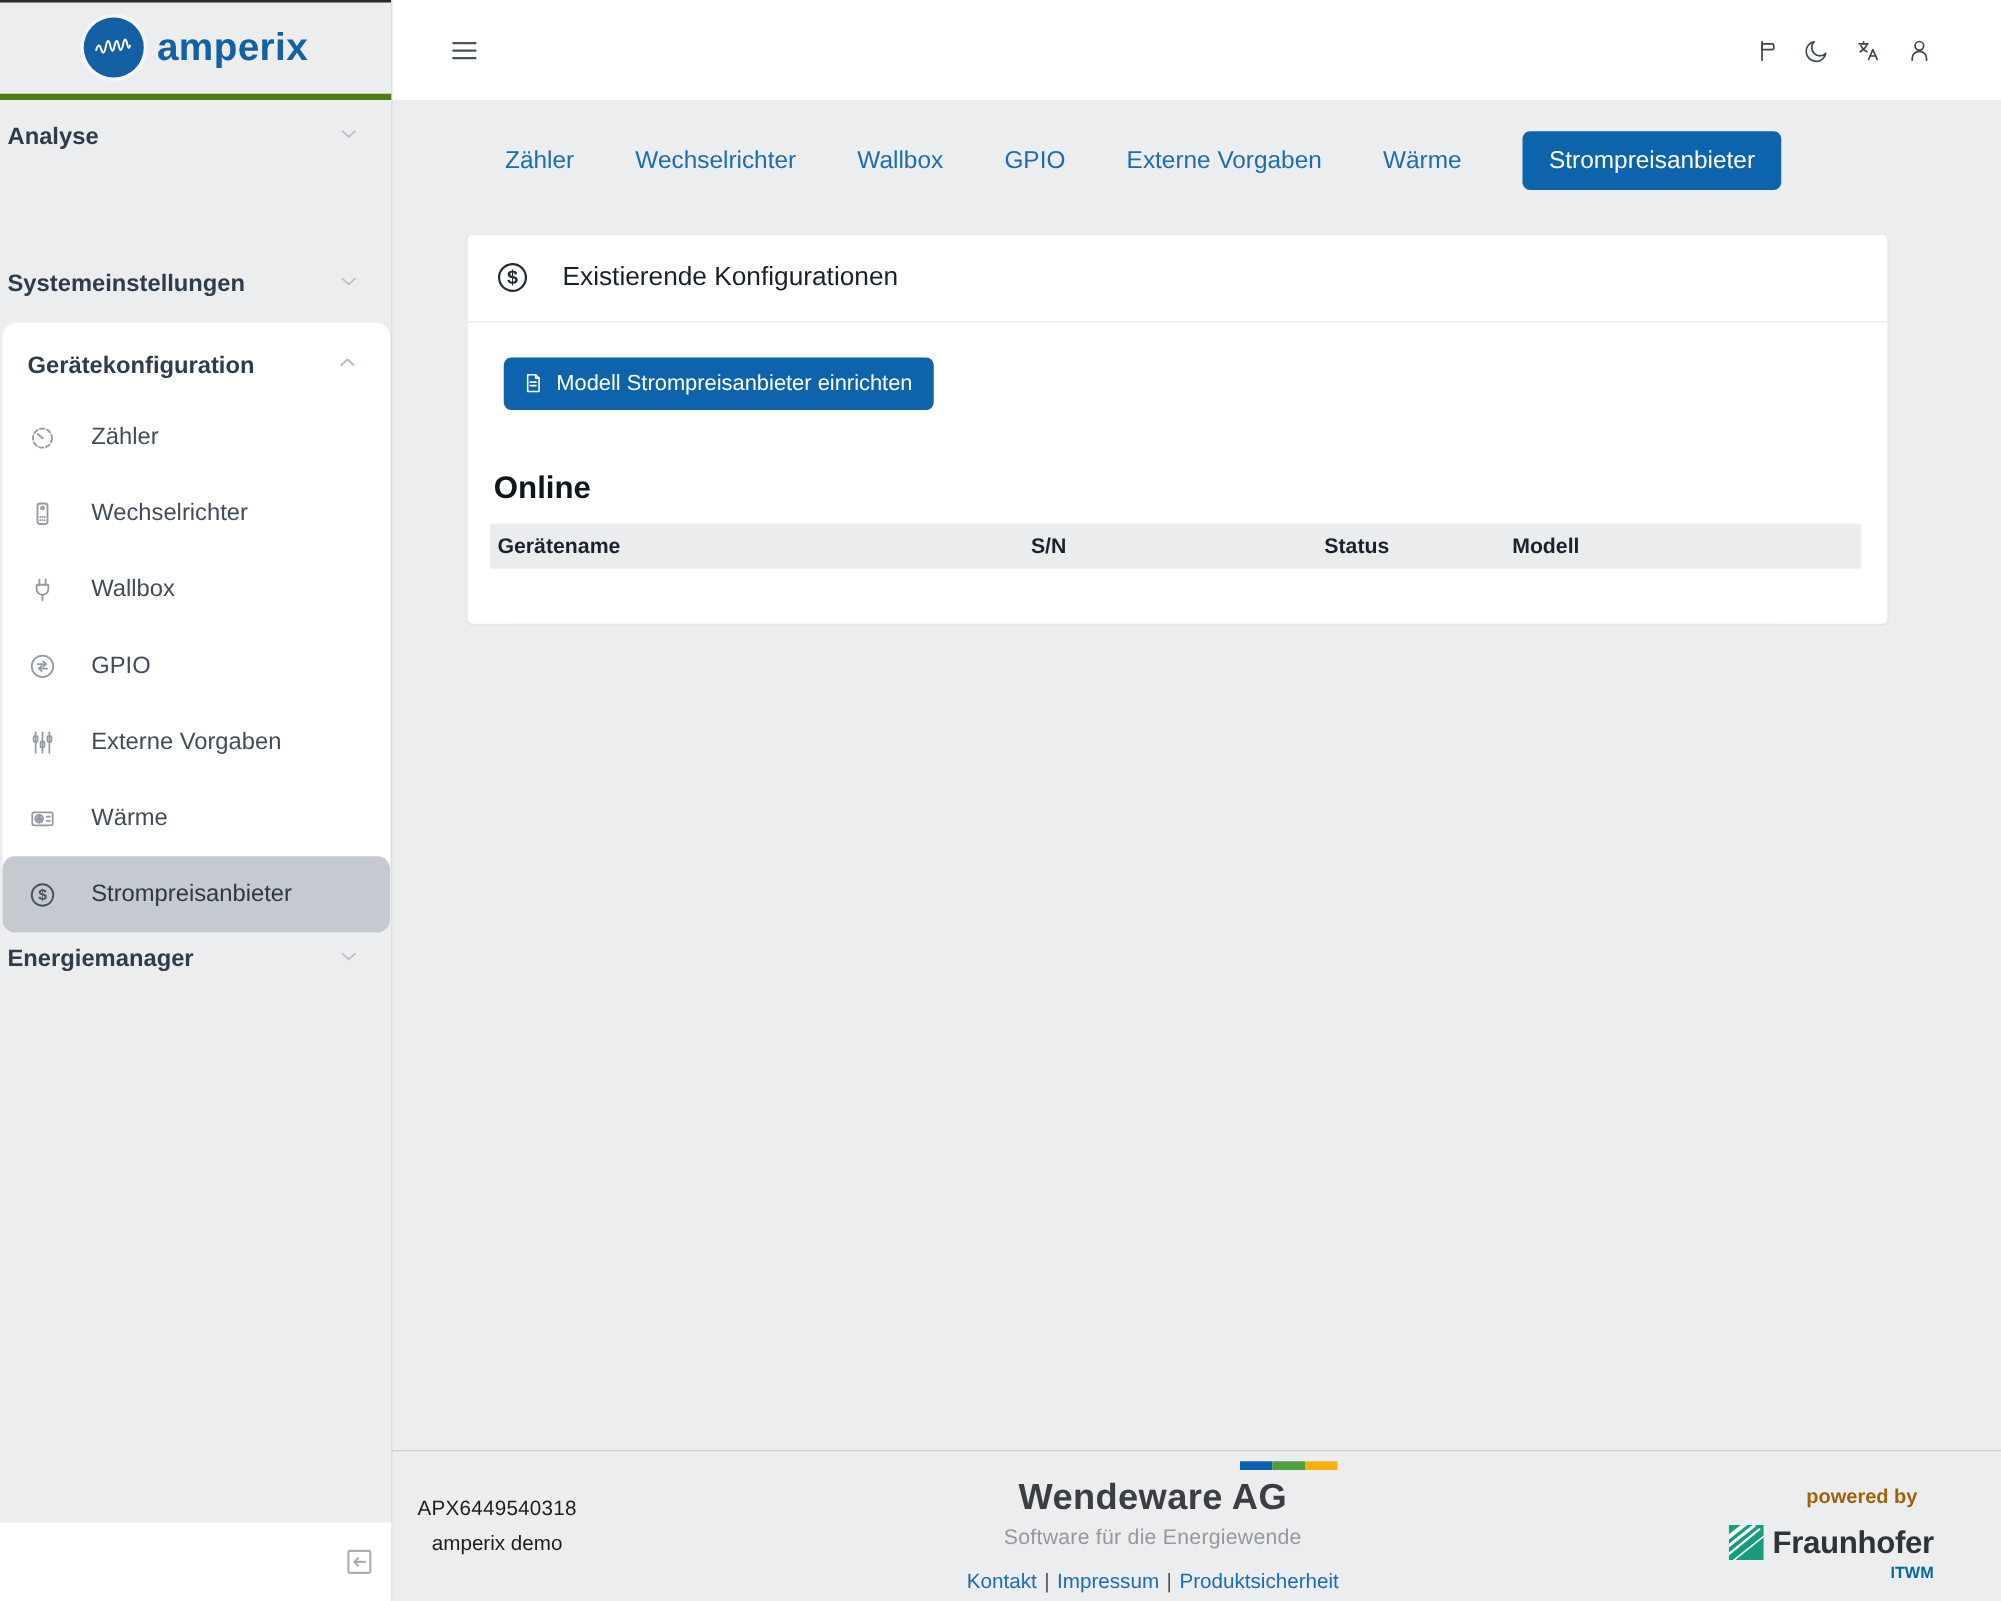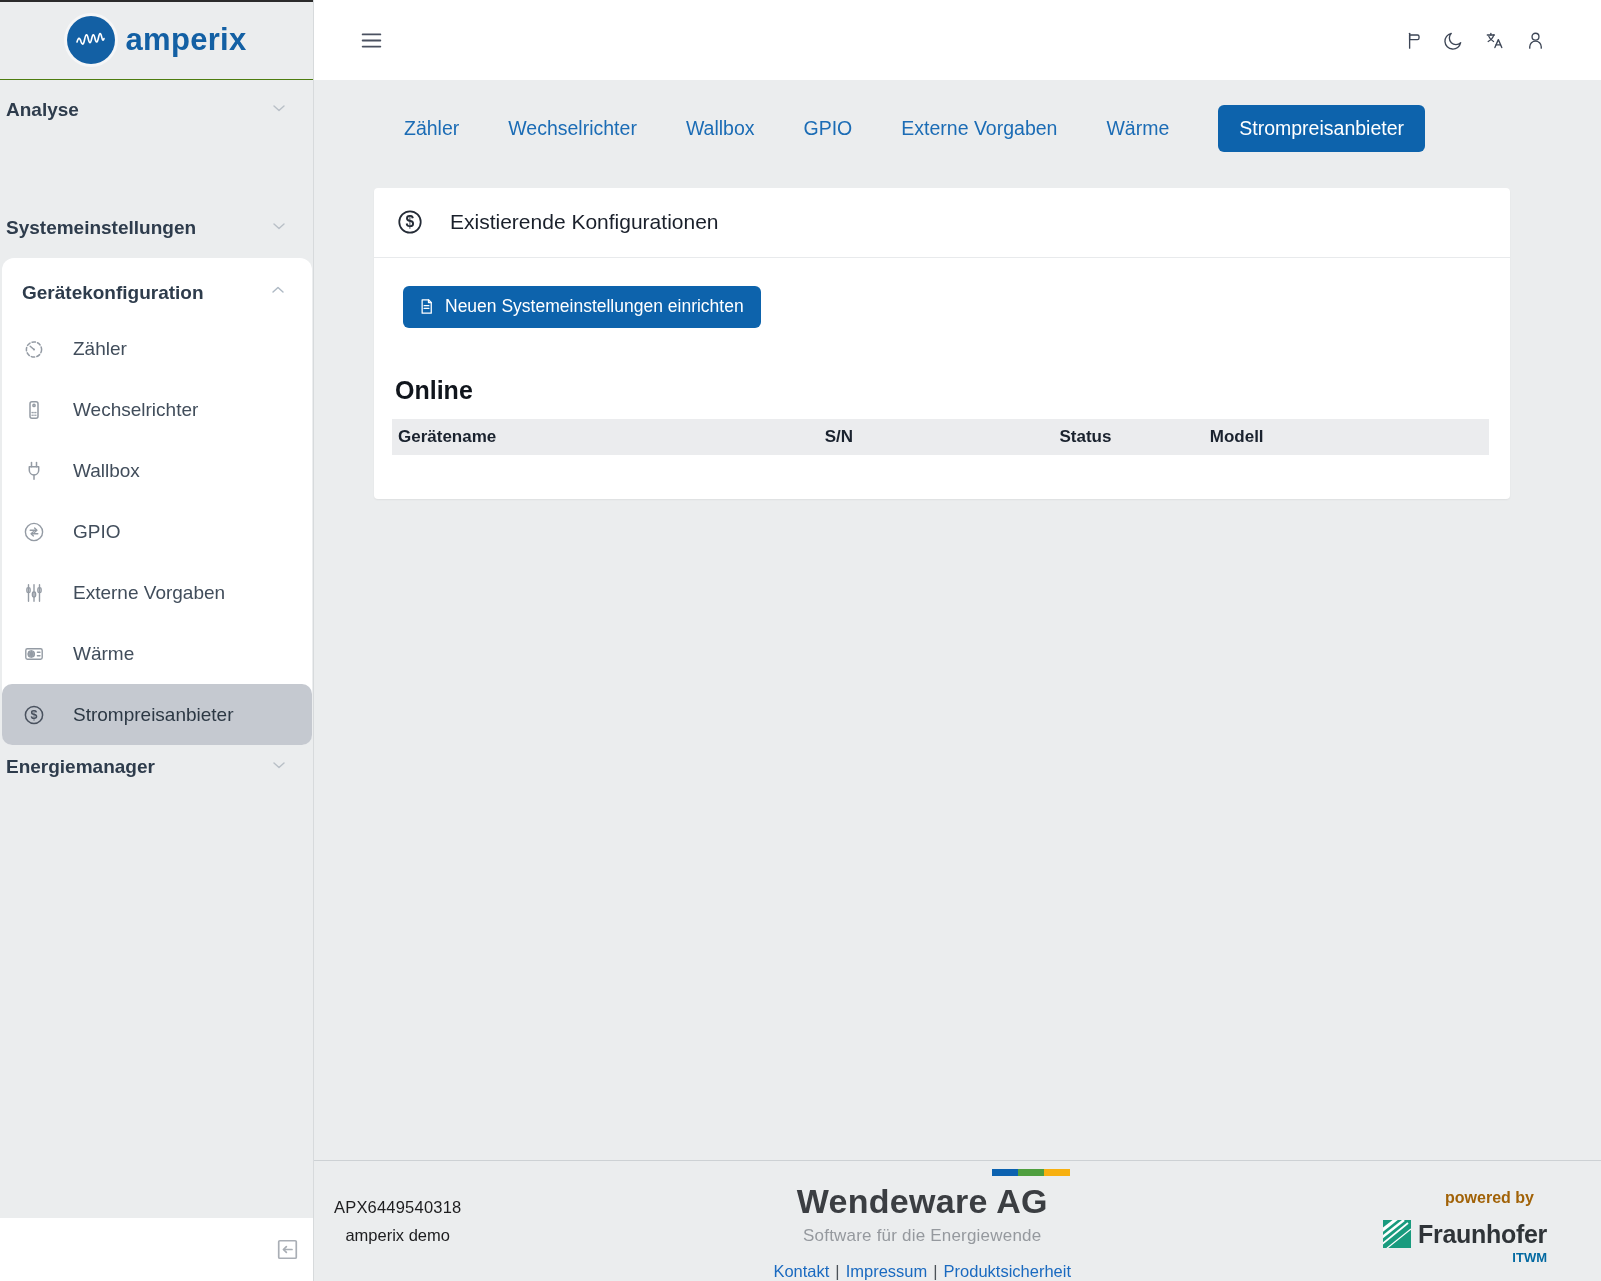--- a/index.html
+++ b/index.html
@@ -14,21 +14,21 @@
   
   .sidebar {
     width:314px; min-width:314px;
     background:#ebedee;
     border-right:1px solid #d7dadc;
     display:flex; flex-direction:column;
     box-shadow: inset 0 2px 0 #2b2b2b;
   }
   .side-logo {
     height:80px; display:flex; align-items:center; justify-content:center;
-    gap:11px; border-bottom:1px solid #4d7c0f;
+    gap:11px; border-bottom:5px solid #4d7c0f;
   }
   .logo-circle {
     width:48px; height:48px; border-radius:50%; background:#1360a4;
     display:flex; align-items:center; justify-content:center;
     box-shadow:0 0 0 3px #f5f6f7;
   }
   .logo-text { color:#1360a4; font-size:31px; font-weight:600; letter-spacing:.3px; }
 
   .side-section {
     display:flex; align-items:center; justify-content:space-between;
@@ -127,21 +127,21 @@
     display:flex; align-items:flex-start; justify-content:space-between;
     padding:0 54px 0 20px;
   }
   .foot-left { margin-top:37px; text-align:center; font-size:16.5px; color:#1d1d1f; }
   .foot-left .devid { letter-spacing:.2px; }
   .foot-left .demo { margin-top:9px; }
 
   .foot-center { margin:8px auto 0; display:flex; flex-direction:column; align-items:center; }
   .ww-bar { align-self:flex-end; display:flex; margin-right:1px; }
   .ww-bar span { width:26px; height:7px; display:block; }
-  .ww-title { margin-top:6px; font-size:34px; font-weight:700; color:#3b3e42; letter-spacing:.3px; }
+  .ww-title { margin-top:6px; font-size:29px; font-weight:700; color:#3b3e42; letter-spacing:.3px; }
   .ww-tag { margin-top:5px; font-size:17px; color:#95999e; letter-spacing:.2px; }
   .ww-links { margin-top:16px; font-size:16.5px; }
   .ww-links a { color:#1a6ac0; cursor:pointer; }
   .ww-links .sep { color:#4c5258; margin:0 6px; }
 
   .foot-right { margin-top:28px; display:flex; flex-direction:column; }
   .powered { font-size:16px; color:#a16207; margin-left:62px;font-weight:bold; }
   .fh-row { margin-top:13px; display:flex; align-items:flex-start; gap:7px; }
   .fh-col { display:flex; flex-direction:column; align-items:flex-end; }
   .fh-name { font-size:25px; font-weight:700; color:#2f3438; letter-spacing:-.3px; }
@@ -372,21 +372,21 @@
       <div class="panel-body">
         <button class="create-btn">
           <span style="display:flex">
             <svg width="19" height="19" viewBox="0 0 24 24" fill="none" stroke="#ffffff" stroke-width="1.6" stroke-linecap="round" stroke-linejoin="round">
                 <path d="M6.5 3.5 h8 l3.5 3.5 v13.5 h-11.5 Z"></path>
                 <path d="M14.5 3.5 v3.5 h3.5"></path>
                 <line x1="9" y1="11" x2="15" y2="11"></line>
                 <line x1="9" y1="14.5" x2="15" y2="14.5"></line>
               </svg>
           </span>
-          <span>Neuen Systemeinstellungen einrichten</span>
+          <span>Modell Strompreisanbieter einrichten</span>
         </button>
 
         <h2 class="online-h">Online</h2>
 
         <div class="thead">
           <div class="th th-name">Gerätename</div>
           <div class="th th-sn">S/N</div>
           <div class="th th-status">Status</div>
           <div class="th th-model">Modell</div>
         </div>

